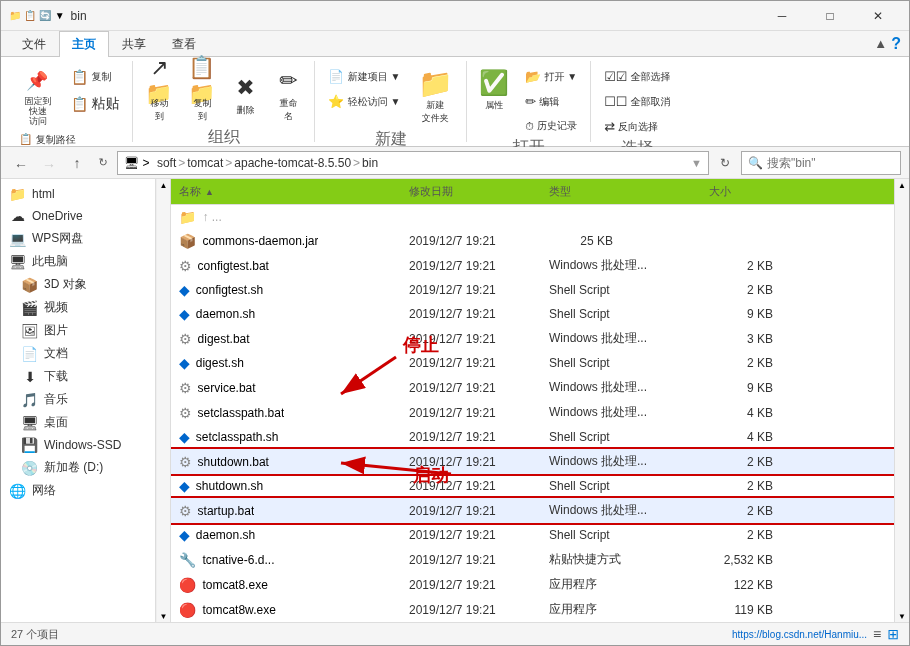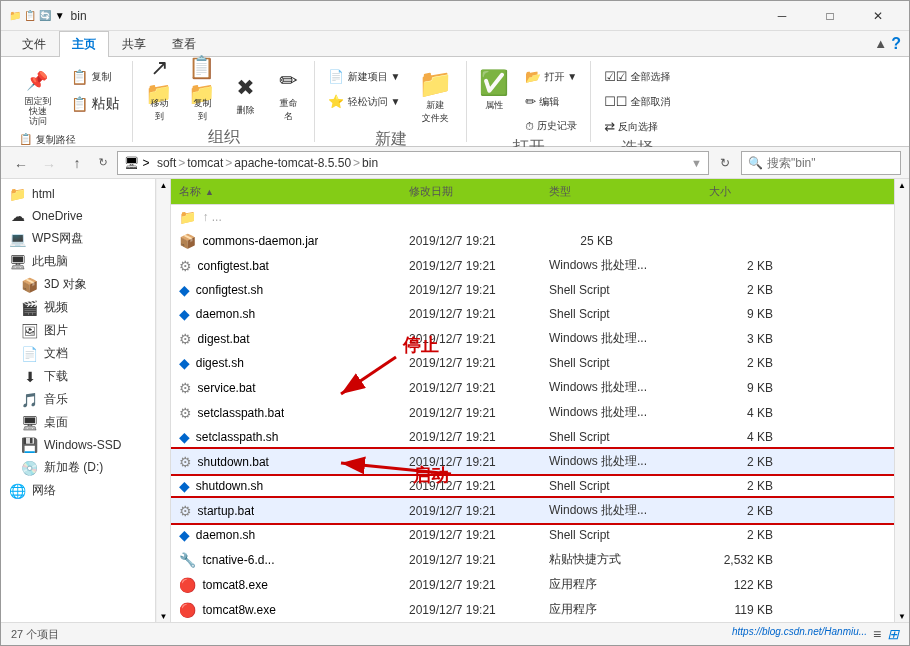--- a/index.html
+++ b/index.html
@@ -671,20 +671,20 @@
 
     <div style="width:15px; background:#f5f5f5; border-left:1px solid #ddd; display:flex; flex-direction:column; align-items:center;">
       <div style="height:12px; font-size:8px; cursor:pointer; display:flex; align-items:center;">▲</div>
       <div style="flex:1;"></div>
       <div style="height:12px; font-size:8px; cursor:pointer; display:flex; align-items:center;">▼</div>
     </div>
   </div>
 
   <div class="status-bar">
     <span>27 个项目</span>
-    <div style="display:flex; align-items:flex-start; gap:6px;font-style:italic;">
+    <div style="display:flex; align-items:center; gap:6px;">
       <span style="color:#0066cc; font-size:10px;">https://blog.csdn.net/Hanmiu...</span>
       <span style="font-size:14px; color:#555; cursor:pointer;">≡</span>
       <span style="font-size:14px; color:#0078d7; cursor:pointer;">⊞</span>
     </div>
   </div>
 
 </div>
 
 </body></html>

